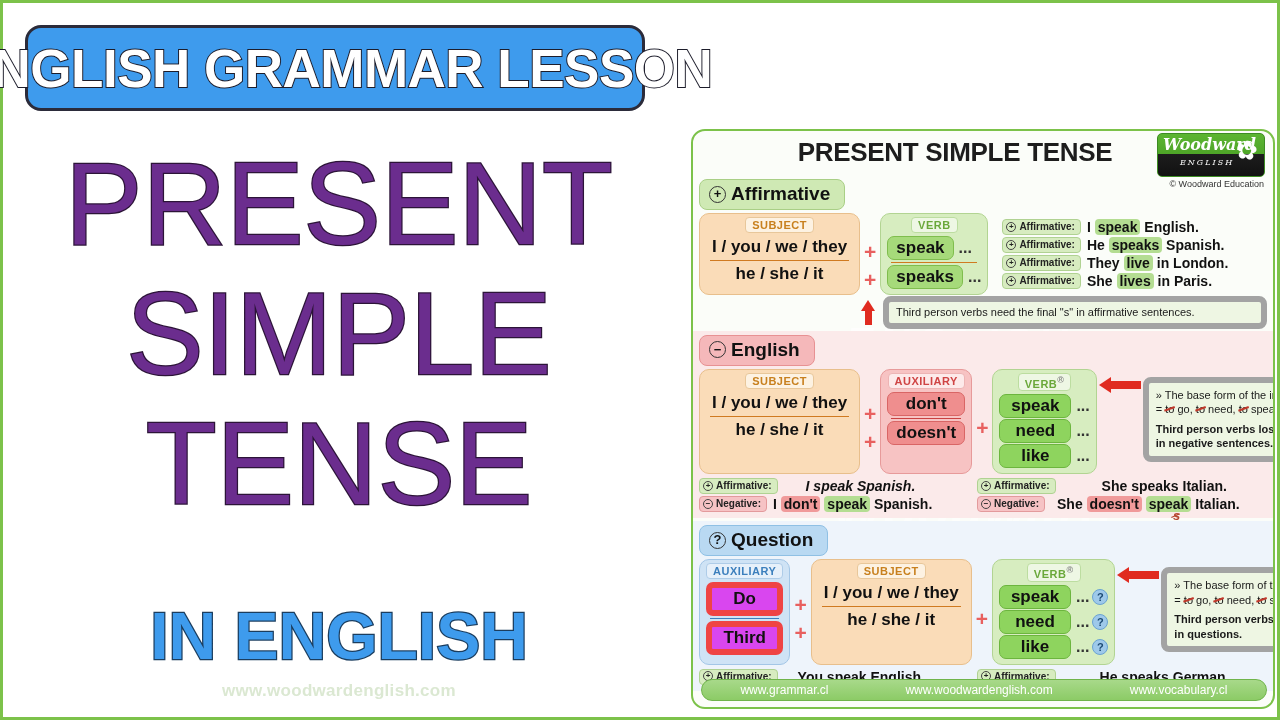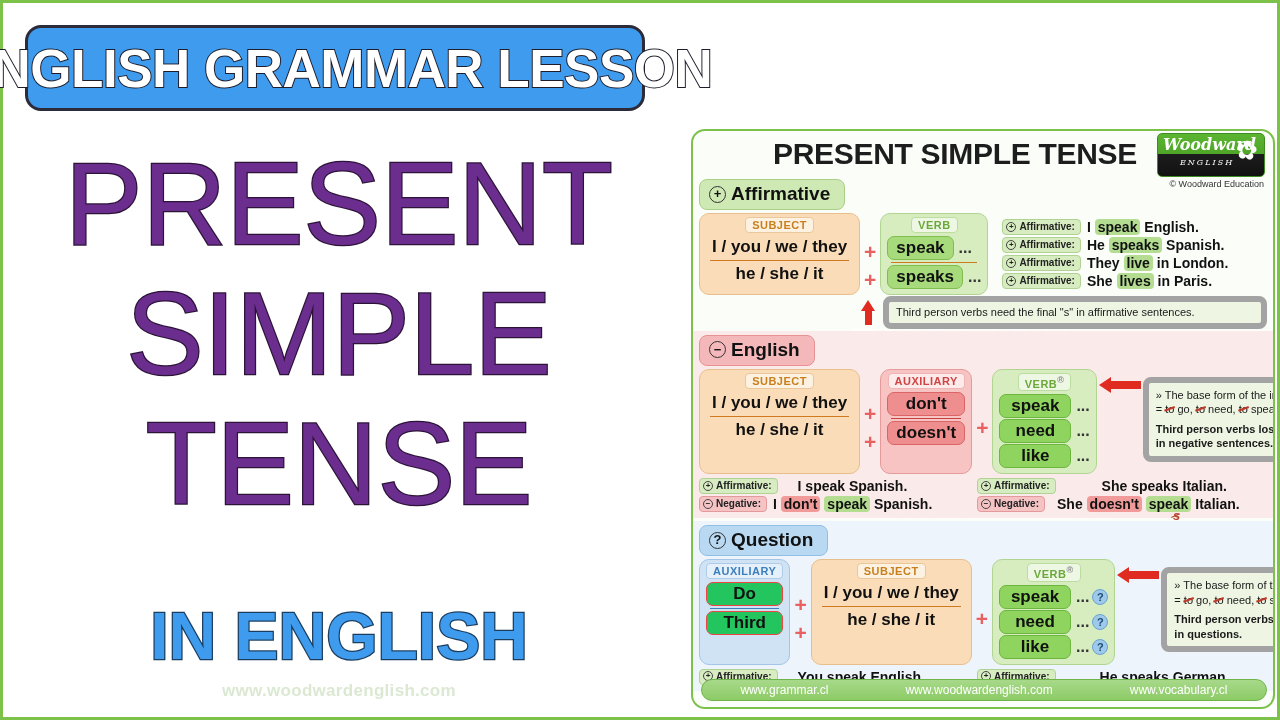--- a/index.html
+++ b/index.html
@@ -72,21 +72,21 @@
     font-style: italic; pointer-events: none; white-space: nowrap;
     font-weight: bold;
   }
   #wm-english { left: 152px; top: 188px; font-size: 42px; letter-spacing: 6px; }
   #wm-woodward { left: 140px; top: 350px; font-size: 52px; letter-spacing: 2px;
                  color: rgba(255,255,255,0.55); }
 
   .rp-head { position: relative; height: 46px; }
   .rp-title {
     position: absolute; left: 62px; top: 6px; width: 400px;
-    text-align: center; font-size: 30px; font-weight: bold; color: #1d1d1d;
+    text-align: center; font-size: 26px; font-weight: bold; color: #1d1d1d;
     letter-spacing: -0.3px;
   }
   .logo-box {
     position: absolute; right: 8px; top: 2px; width: 108px; height: 44px;
     border-radius: 5px; overflow: hidden;
     background: linear-gradient(#5cb531 0%, #4ea528 48%, #1d1d1d 48%, #111 100%);
     border: 1px solid #3c8c22;
   }
   .logo-script {
     position: absolute; left: 5px; top: 1px;
@@ -155,21 +155,21 @@
     text-align: center; border-radius: 7px; padding: 1px 8px;
     white-space: nowrap;
   }
   .pill-plain { padding: 1px 6px; }
   .pill-sep { border-top: 1.5px solid #d07a20; margin: 2px 4px; }
   .pill-sep-red { border-top: 1.5px solid #c94040; margin: 2px 4px; }
   .pill-sep-blue { border-top: 1.5px solid #3c7fbd; margin: 2px 4px; }
 
   .pill-verb-a { background: #a6da7a; border: 1px solid #7fbd4d; }
   .pill-aux-r  { background: #ef8e8e; border: 1px solid #d96565; }
-  .pill-aux-b  { background: #22c55e; border: 1px solid #ef4444; }
+  .pill-aux-b  { background: #d946ef; border: 6px solid #ef4444; }
   .pill-verb-g { background: #8ed45e; border: 1px solid #6cb53e; }
 
   .plus { font-size: 21px; font-weight: bold; color: #e8605f; margin: 0 4px; }
   .dots { font-size: 16px; font-weight: bold; color: #333; margin-left: 5px; }
   .qmark {
     display: inline-flex; align-items: center; justify-content: center;
     width: 16px; height: 16px; border-radius: 50%;
     background: #9ec9ea; border: 1px solid #6aa3d2;
     color: #1c4a73; font-size: 11px; font-weight: bold; margin-left: 3px;
   }
@@ -410,21 +410,21 @@
       </div>
 
       
       <div style="display:flex; margin-top:4px;">
         <div style="width:278px;">
           <div class="ex-line">
             <span class="ex-label lab-aff">
               <span class="circ">+</span>
               <span>Affirmative:</span>
             </span>
-            <span class="ex-sent" style="margin-left:14px;">I speak Spanish.</span>
+            <span class="ex-sent" style="margin-left:22px;font-style:italic;">I speak Spanish.</span>
           </div>
           <div class="ex-line">
             <span class="ex-label lab-neg">
               <span class="circ">−</span>
               <span>Negative:</span>
             </span>
             <span class="ex-sent"><span>I </span><span class="hl-red">don't</span> <span class="hl-green">speak</span><span> Spanish.</span></span>
           </div>
         </div>
         <div style="width:290px; position:relative;">

